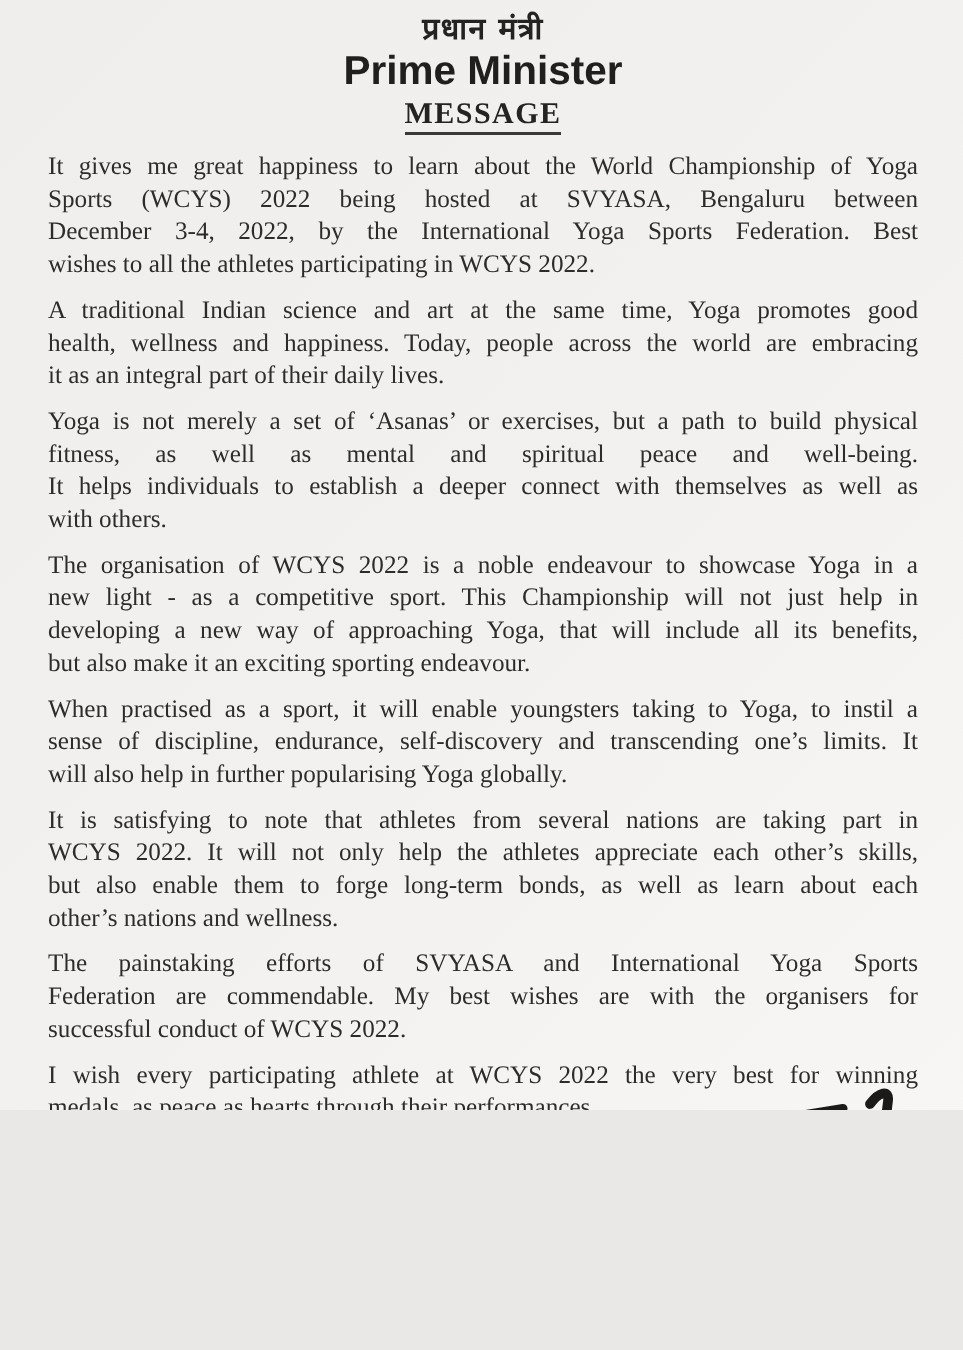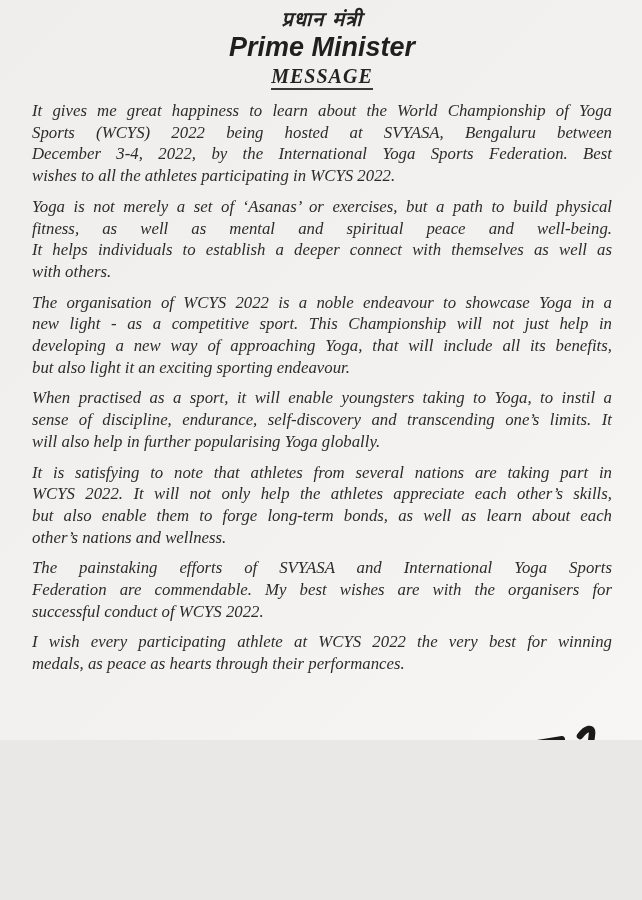--- a/index.html
+++ b/index.html
@@ -9,21 +9,20 @@
     font-family: "Liberation Serif", serif;
     background: #e9e8e6;
   }
   .page {
     position: relative;
     width: 642px; height: 740px;
     background: linear-gradient(135deg, #efeeec 0%, #f2f1ef 55%, #f7f6f4 100%);
     color: #2d2c2a;
     overflow: hidden;
     padding: 6px 30px 0 32px;
-    font-style: italic;
   }
   
   .letterhead { text-align: center; }
   .title-hindi {
     font-family: "DejaVu Sans", sans-serif;
     font-size: 20px; font-weight: 600; color: #242322;
     letter-spacing: 1px;
     line-height: 26px;
   }
   .title-english {
@@ -89,30 +88,35 @@
   </div>
 
   <div class="message-body">
       <div class="paragraph">
         <div class="line">It gives me great happiness to learn about the World Championship of Yoga</div>
         <div class="line">Sports (WCYS) 2022 being hosted at SVYASA, Bengaluru between</div>
         <div class="line">December 3-4, 2022, by the International Yoga Sports Federation. Best</div>
         <div class="line last">wishes to all the athletes participating in WCYS 2022.</div>
       </div>
       <div class="paragraph">
+        <div class="line">A traditional Indian science and art at the same time, Yoga promotes good</div>
+        <div class="line">health, wellness and happiness. Today, people across the world are embracing</div>
+        <div class="line last">it as an integral part of their daily lives.</div>
+      </div>
+      <div class="paragraph">
         <div class="line">Yoga is not merely a set of ‘Asanas’ or exercises, but a path to build physical</div>
         <div class="line">fitness, as well as mental and spiritual peace and well-being.</div>
         <div class="line">It helps individuals to establish a deeper connect with themselves as well as</div>
         <div class="line last">with others.</div>
       </div>
       <div class="paragraph">
         <div class="line">The organisation of WCYS 2022 is a noble endeavour to showcase Yoga in a</div>
         <div class="line">new light - as a competitive sport. This Championship will not just help in</div>
         <div class="line">developing a new way of approaching Yoga, that will include all its benefits,</div>
-        <div class="line last">but also light it an exciting sporting endeavour.</div>
+        <div class="line last">but also make it an exciting sporting endeavour.</div>
       </div>
       <div class="paragraph">
         <div class="line">When practised as a sport, it will enable youngsters taking to Yoga, to instil a</div>
         <div class="line">sense of discipline, endurance, self-discovery and transcending one’s limits. It</div>
         <div class="line last">will also help in further popularising Yoga globally.</div>
       </div>
       <div class="paragraph">
         <div class="line">It is satisfying to note that athletes from several nations are taking part in</div>
         <div class="line">WCYS 2022. It will not only help the athletes appreciate each other’s skills,</div>
         <div class="line">but also enable them to forge long-term bonds, as well as learn about each</div>

